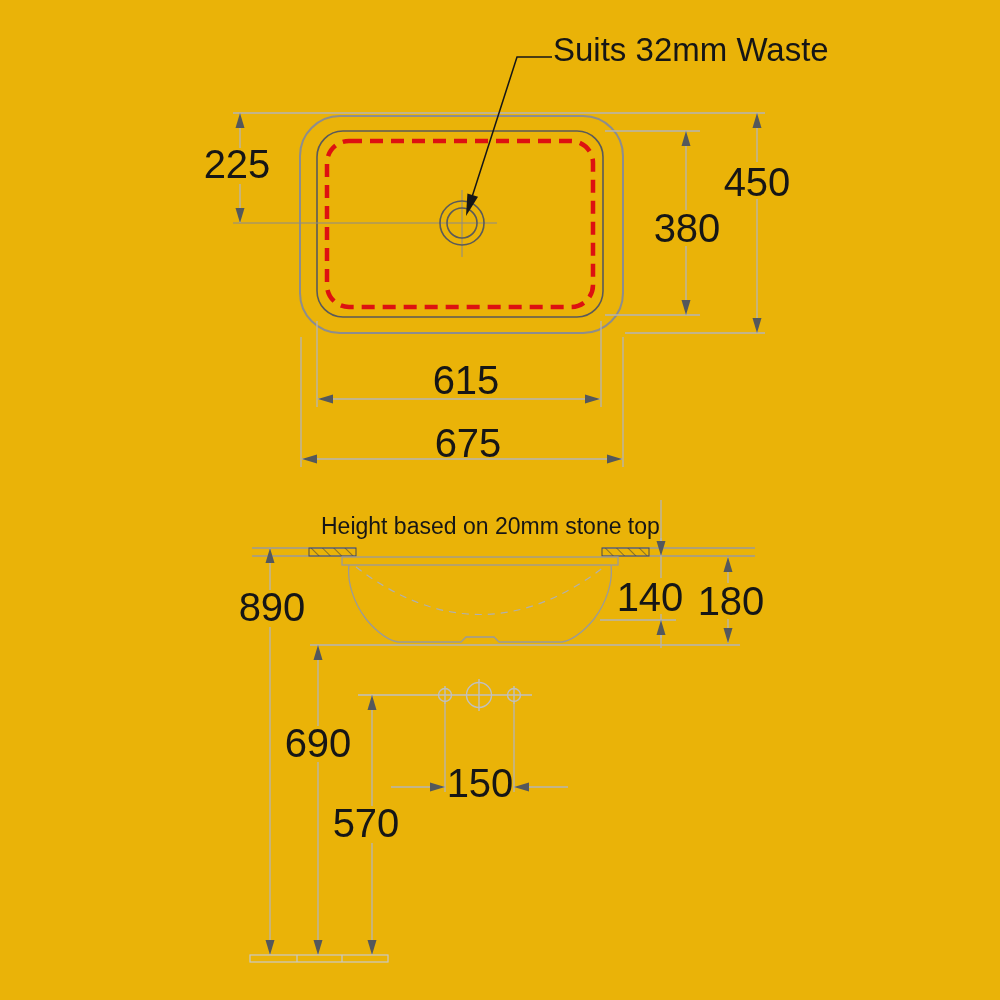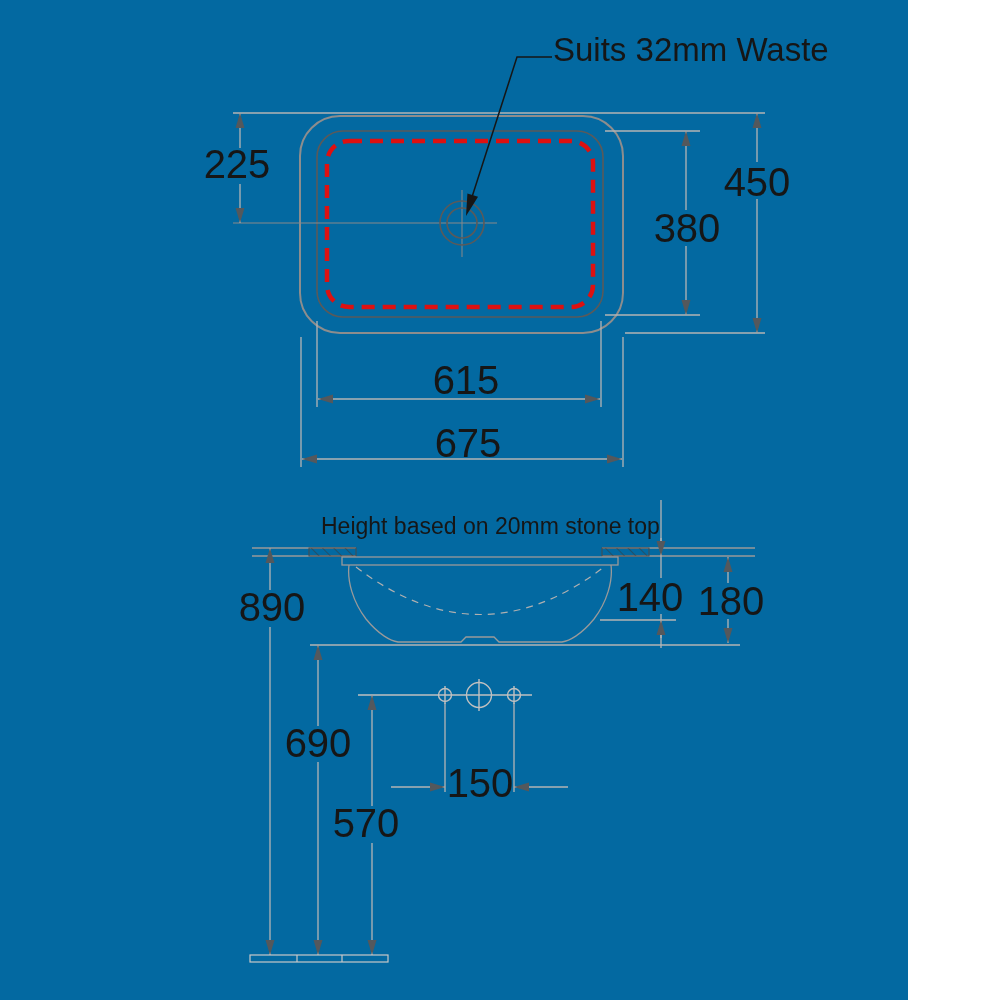--- a/index.html
+++ b/index.html
@@ -1,16 +1,16 @@
 <!DOCTYPE html>
 <html><head>
 <meta charset="utf-8">
 <style>
   html,body{margin:0;padding:0;background:#ffffff;}
-  .canvas{position:relative;width:908px;height:1000px;background:#0369a1;overflow:hidden;}
+  .canvas{position:relative;width:1000px;height:1000px;background:#eab308;overflow:hidden;}
   svg{position:absolute;left:0;top:0;}
   .dim-text{font:40px "Liberation Sans","DejaVu Sans",sans-serif;fill:#161616;text-anchor:middle;}
   .callout-text{font:33px "Liberation Sans","DejaVu Sans",sans-serif;fill:#161616;text-anchor:start;}
   .note-text{font:23px "Liberation Sans","DejaVu Sans",sans-serif;fill:#161616;text-anchor:start;}
   .xline{stroke:#b5b5b5;stroke-width:1.3;fill:none;}
   .obj{stroke:#8d8d8d;stroke-width:2;fill:none;}
   .obj-thin{stroke:#9a9a9a;stroke-width:1.3;fill:none;}
   .obj2{stroke:#5a5a5a;stroke-width:1.6;fill:none;}
   .center{stroke:#8a8a8a;stroke-width:1;fill:none;}
   .fix{stroke:#c0c0c0;stroke-width:1.4;fill:none;}

